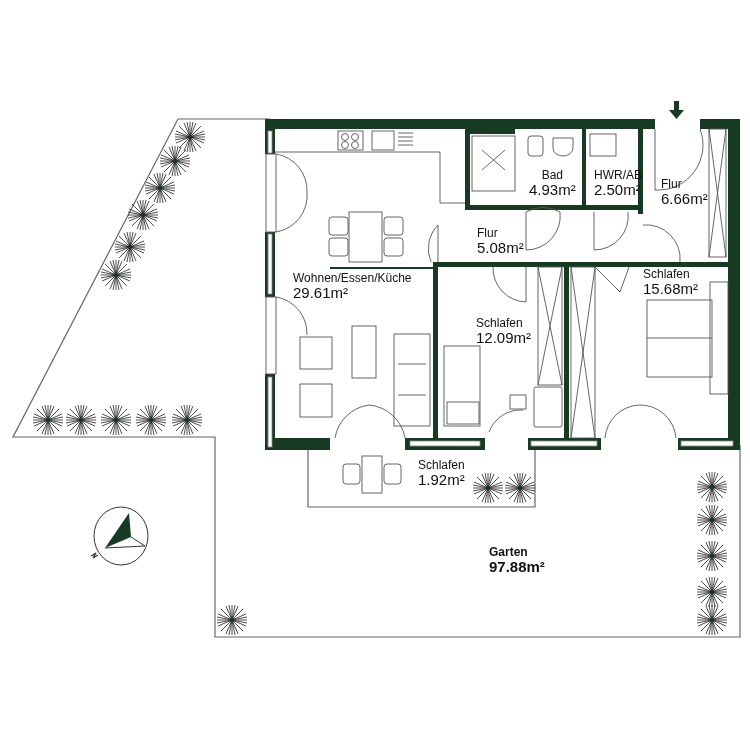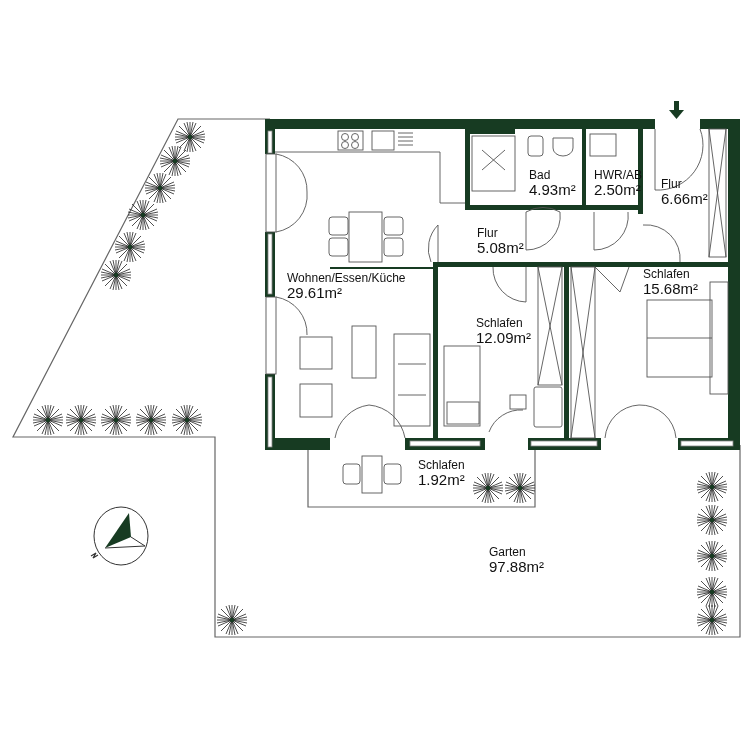--- a/index.html
+++ b/index.html
@@ -189,25 +189,25 @@
   </g>
 
   <g>
     <ellipse cx="121" cy="536" rx="27" ry="29" fill="none" stroke="#333" stroke-width="1"></ellipse>
     <polygon points="129,513 131,537 105,548" fill="#173b22"></polygon>
     <polyline points="131,537 145,546 105,548" fill="none" stroke="#333" stroke-width="1"></polyline>
     <path d="M91 556 l5 -3 l-3 5 l5 -3" fill="none" stroke="#333" stroke-width="1.2"></path>
   </g>
 </svg>
 
-<div class="label" style="left:287px; top:272px;">
+<div class="label" style="left:293px; top:272px;">
   <span class="name">Wohnen/Essen/Küche</span>
   <span class="area">29.61m²</span>
 </div>
-<div class="label" style="left:529px; top:169px;">
+<div class="label" style="left:529px; top:169px;text-align:center;">
   <span class="name">Bad</span>
   <span class="area">4.93m²</span>
 </div>
 <div class="label" style="left:594px; top:169px;">
   <span class="name">HWR/AB</span>
   <span class="area">2.50m²</span>
 </div>
 <div class="label" style="left:661px; top:178px;">
   <span class="name">Flur</span>
   <span class="area">6.66m²</span>
@@ -221,16 +221,16 @@
   <span class="area">12.09m²</span>
 </div>
 <div class="label" style="left:643px; top:268px;">
   <span class="name">Schlafen</span>
   <span class="area">15.68m²</span>
 </div>
 <div class="label" style="left:418px; top:459px;">
   <span class="name">Schlafen</span>
   <span class="area">1.92m²</span>
 </div>
-<div class="label" style="left:489px; top:546px;">
+<div class="label" style="left:489px; top:546px;font-weight:bold;">
   <span class="name">Garten</span>
   <span class="area">97.88m²</span>
 </div>
 
 </body></html>

